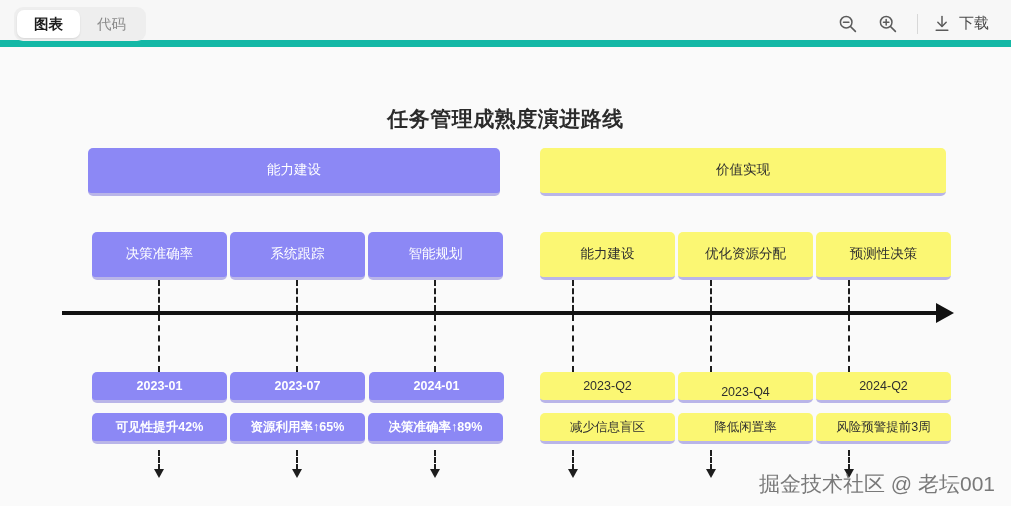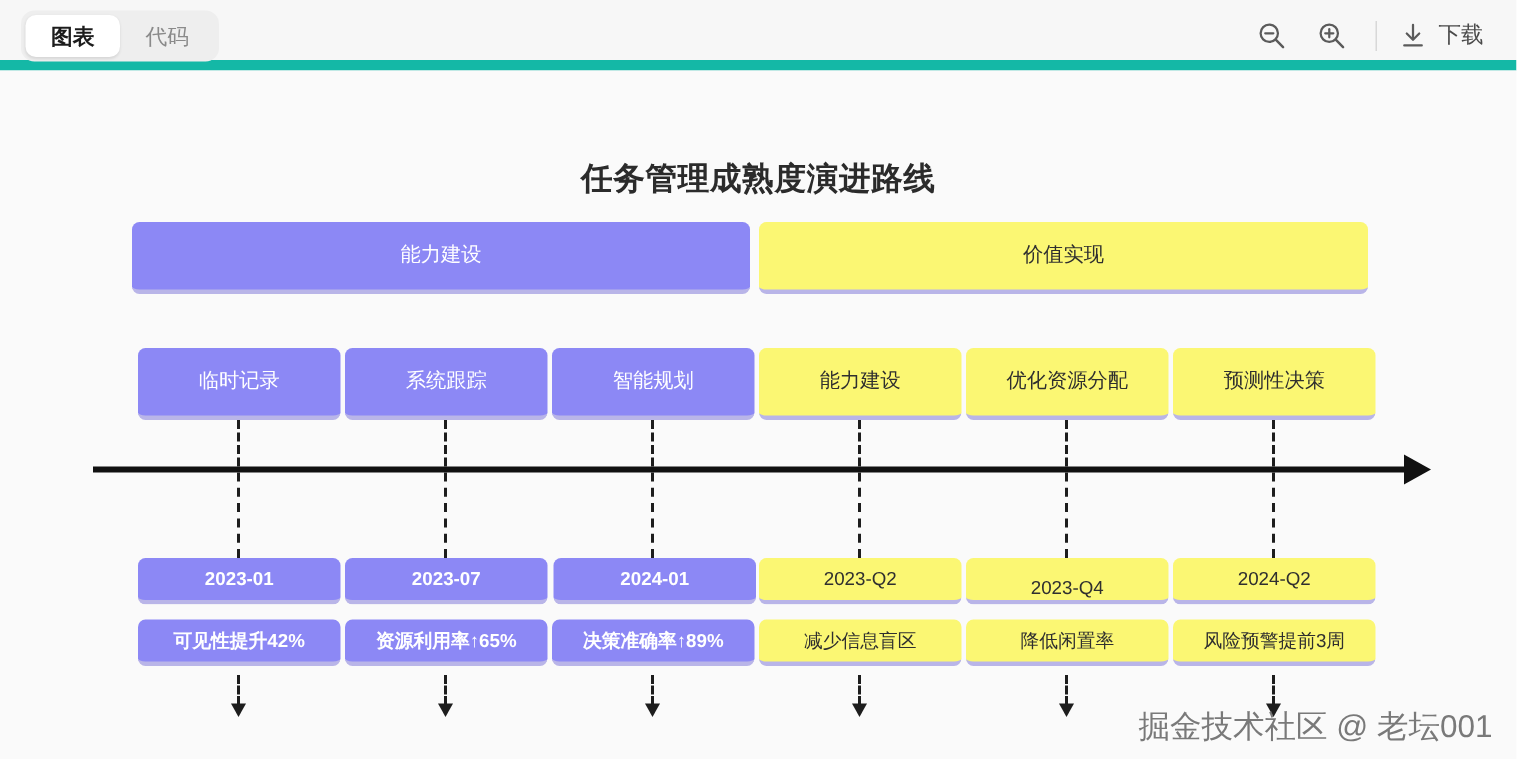--- a/index.html
+++ b/index.html
@@ -128,20 +128,21 @@
     border-bottom: 3px solid #b9b5e8;
     line-height: 1.2;
   }
   .box.purple {
     background: #8c88f5;
     color: #ffffff;
   }
   .box.yellow {
     background: #fbf773;
     color: #2f2f2f;
+    margin-left: 34px;
   }
 
   .phase-band { height: 48px; font-size: 13.5px; }
   .milestone  { height: 48px; font-size: 13.5px; }
   .datebox    { height: 31px; font-size: 12.5px; font-weight: 600; }
   .metricbox  { height: 31px; font-size: 12.5px; font-weight: 600; }
   .metricbox.yellow { font-weight: 400; }
   .datebox.yellow   { font-weight: 400; }
 
   
@@ -240,21 +241,21 @@
   <div class="chart-title">任务管理成熟度演进路线</div>
 
   <div class="box purple phase-band" style="left:88px; top:101px; width:412px;">
     <span>能力建设</span>
   </div>
   <div class="box yellow phase-band" style="left:506px; top:101px; width:406px;">
     <span>价值实现</span>
   </div>
 
   <div class="box purple milestone" style="left:92px; top:185px; width:135px;">
-    <span>临时记录</span>
+    <span>决策准确率</span>
   </div>
   <div class="box purple milestone" style="left:230px; top:185px; width:135px;">
     <span>系统跟踪</span>
   </div>
   <div class="box purple milestone" style="left:368px; top:185px; width:135px;">
     <span>智能规划</span>
   </div>
   <div class="box yellow milestone" style="left:506px; top:185px; width:135px;">
     <span>能力建设</span>
   </div>

